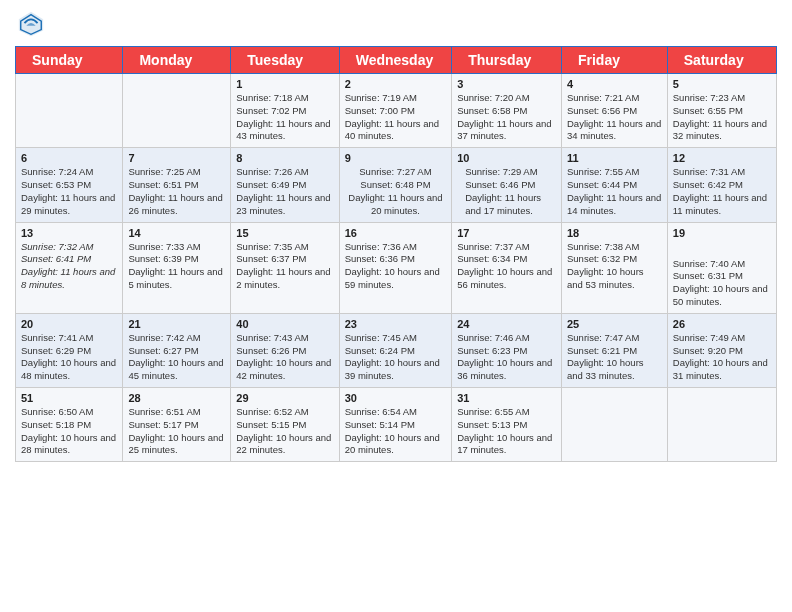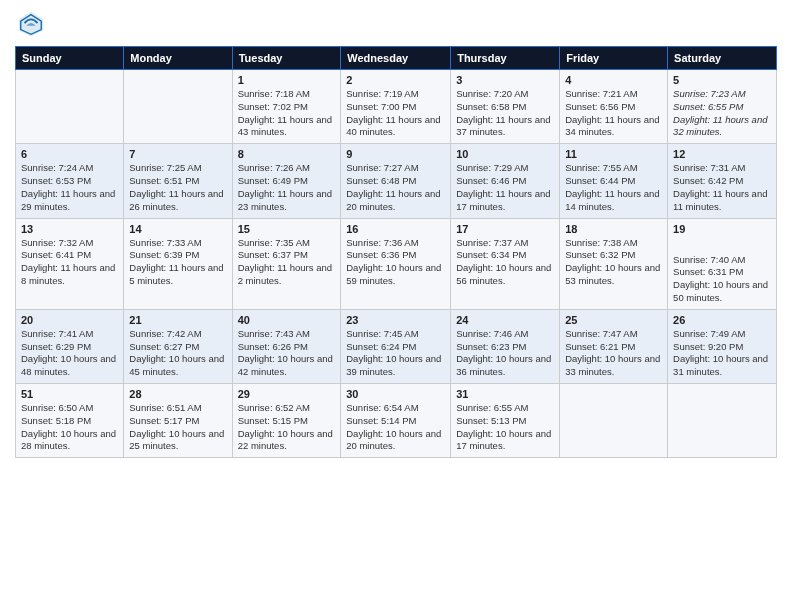--- a/index.html
+++ b/index.html
@@ -57,25 +57,25 @@
     .location {
       font-size: 15px;
       color: #555;
     }
     .calendar {
       width: 100%;
       border-collapse: collapse;
       font-size: 10px;
     }
     .calendar thead tr th {
-      background-color: #0f172a;
+      background-color: #ef4444;
       color: #fff;
       text-align: left;
-      padding: 5px 6px;
-      font-size: 11px;
+      padding: 5px 16px;
+      font-size: 14px;
       font-weight: bold;
       border: 1px solid #2a6bc5;
     }
     .calendar tbody tr td {
       border: 1px solid #ccc;
       vertical-align: top;
       padding: 4px 5px;
       width: 113px;
       min-height: 70px;
       background: #fff;
@@ -160,21 +160,21 @@
 Daylight: 11 hours and 37 minutes.</div>
           </td>
           <td>
             <span class="day-number">4</span>
             <div class="day-info" style="white-space: pre-line;">Sunrise: 7:21 AM
 Sunset: 6:56 PM
 Daylight: 11 hours and 34 minutes.</div>
           </td>
           <td>
             <span class="day-number">5</span>
-            <div class="day-info" style="white-space: pre-line; font-style: italic;">Sunrise: 7:23 AM
+            <div class="day-info" style="white-space: pre-line;">Sunrise: 7:23 AM
 Sunset: 6:55 PM
 Daylight: 11 hours and 32 minutes.</div>
           </td>
         </tr>
         <tr>
           <td>
             <span class="day-number">6</span>
             <div class="day-info" style="white-space: pre-line;">Sunrise: 7:24 AM
 Sunset: 6:53 PM
 Daylight: 11 hours and 29 minutes.</div>
@@ -186,47 +186,47 @@
 Daylight: 11 hours and 26 minutes.</div>
           </td>
           <td>
             <span class="day-number">8</span>
             <div class="day-info" style="white-space: pre-line;">Sunrise: 7:26 AM
 Sunset: 6:49 PM
 Daylight: 11 hours and 23 minutes.</div>
           </td>
           <td>
             <span class="day-number">9</span>
-            <div class="day-info" style="white-space: pre-line;">Sunrise: 7:27 AM
+            <div class="day-info" style="white-space: pre-line; text-align: center;">Sunrise: 7:27 AM
 Sunset: 6:48 PM
 Daylight: 11 hours and 20 minutes.</div>
           </td>
           <td>
             <span class="day-number">10</span>
-            <div class="day-info" style="white-space: pre-line;">Sunrise: 7:29 AM
+            <div class="day-info" style="white-space: pre-line; margin-left: 8px;">Sunrise: 7:29 AM
 Sunset: 6:46 PM
 Daylight: 11 hours and 17 minutes.</div>
           </td>
           <td>
             <span class="day-number">11</span>
             <div class="day-info" style="white-space: pre-line;">Sunrise: 7:55 AM
 Sunset: 6:44 PM
 Daylight: 11 hours and 14 minutes.</div>
           </td>
           <td>
             <span class="day-number">12</span>
             <div class="day-info" style="white-space: pre-line;">Sunrise: 7:31 AM
 Sunset: 6:42 PM
 Daylight: 11 hours and 11 minutes.</div>
           </td>
         </tr>
         <tr>
           <td>
             <span class="day-number">13</span>
-            <div class="day-info" style="white-space: pre-line;">Sunrise: 7:32 AM
+            <div class="day-info" style="white-space: pre-line; font-style: italic;">Sunrise: 7:32 AM
 Sunset: 6:41 PM
 Daylight: 11 hours and 8 minutes.</div>
           </td>
           <td>
             <span class="day-number">14</span>
             <div class="day-info" style="white-space: pre-line;">Sunrise: 7:33 AM
 Sunset: 6:39 PM
 Daylight: 11 hours and 5 minutes.</div>
           </td>
           <td>

